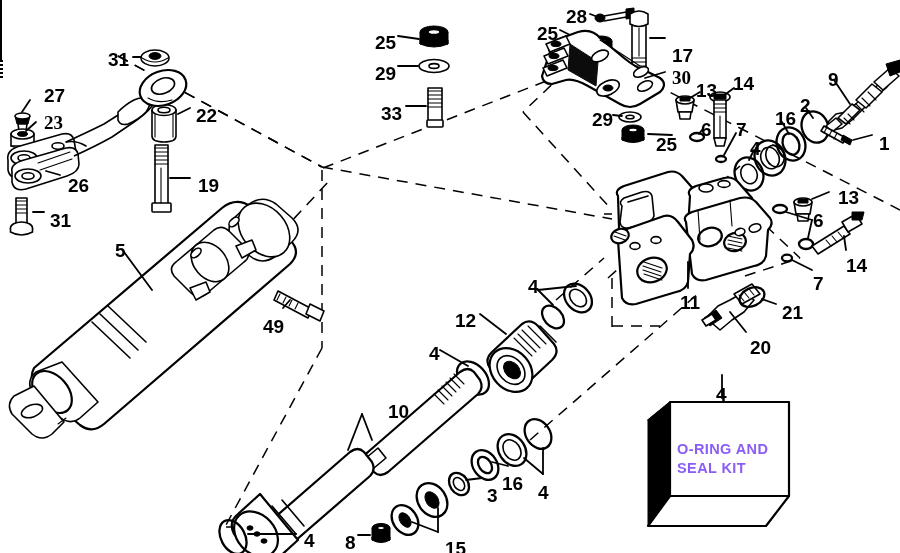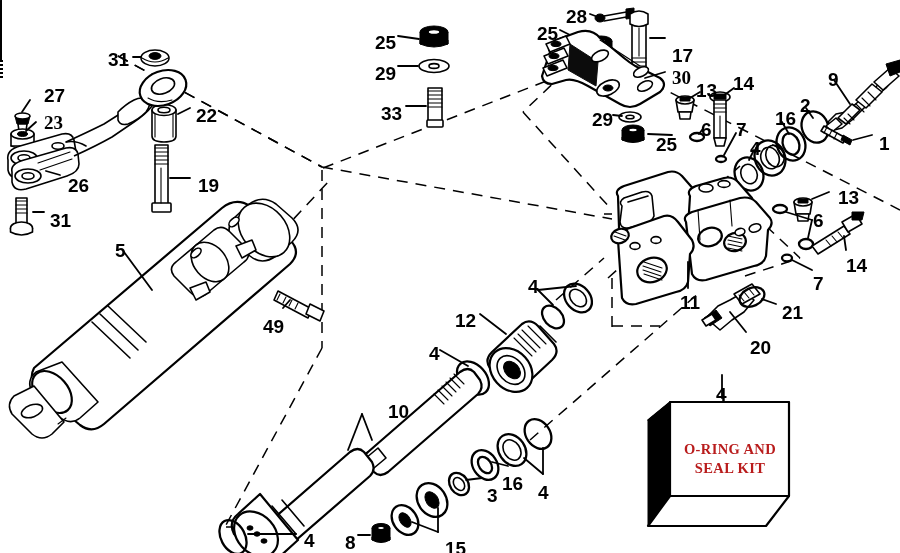--- a/index.html
+++ b/index.html
@@ -18,25 +18,24 @@
     font-weight:bold;
     font-size:19px;
     color:#000000;
     line-height:1;
     white-space:nowrap;
     -webkit-user-select:none;
     user-select:none;
   }
   .kit-label{
     position:absolute;
-    font-family:Liberation Serif, serif;
+    font-family:Liberation Sans, sans-serif;
     font-weight:bold;
     font-size:14.5px;
-    color:#b91c1c;
-    text-align:center;
+    color:#8b5cf6;
     line-height:1.25;
     white-space:pre;
     letter-spacing:0.4px;
   }
   .edge-artifact{
     position:absolute;left:0;top:0;width:2px;height:60px;background:#000;
   }
   .edge-artifact2{
     position:absolute;left:0;top:60px;width:3px;height:18px;
     background:repeating-linear-gradient(to bottom,#000 0 2px,#fff 2px 4px);

